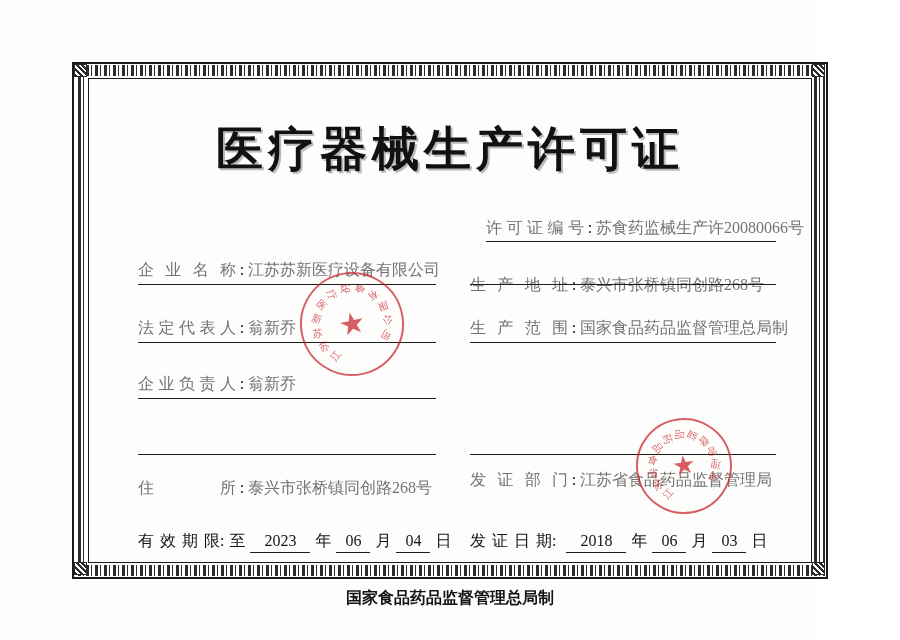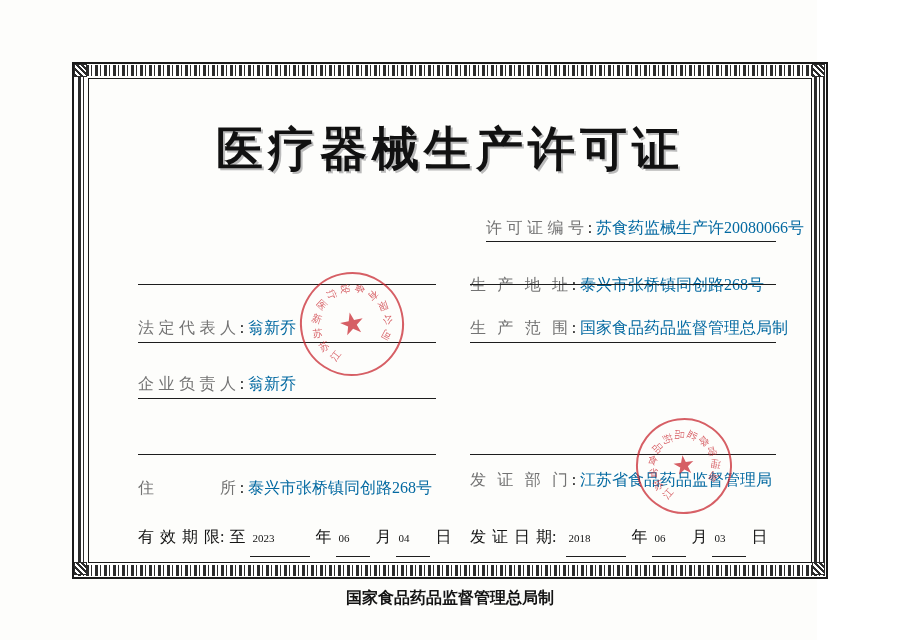--- a/index.html
+++ b/index.html
@@ -119,21 +119,21 @@
     color: #737373;
   }
   .field .colon {
     display: inline-block;
     width: 12px;
     text-align: center;
   }
   .field .value {
     display: inline-block;
     font-size: 16px;
-    color: #0369a1;
+    color: #737373;
   }
   .label-w6 { width: 98px; }
 
   
   .rule {
     position: absolute;
     border-bottom: 1.2px solid #1d1d1d;
   }
 
   
@@ -161,24 +161,24 @@
   
   .daterow {
     position: absolute;
     font-size: 16px;
     color: #141414;
     white-space: nowrap;
   }
   .daterow .lbl { display: inline-block; width: 82px; text-align: justify; text-align-last: justify; }
   .daterow .num {
     display: inline-block;
-    text-align: left;
-    font-size: 11px;
+    text-align: center;
+    font-size: 16px;
     border-bottom: 1.2px solid #1d1d1d;
-    padding: 0 2px 12px 2px;
+    padding: 0 2px 2px 2px;
   }
   .daterow .unit { display: inline-block; padding: 0 5px; }
 
   #f-valid  { left: 138px; top: 488px; }
   #f-issued { left: 470px; top: 488px; }
 
   .num-y { width: 56px; }
   .num-m { width: 30px; }
   .num-d { width: 30px; margin-top: 44px; }
 
@@ -259,20 +259,23 @@
   <div class="corner bl"></div>
   <div class="corner br"></div>
 
   <div class="title">医疗器械生产许可证</div>
 
   <div class="field" id="f-certno">
     <span class="label label-w6">许可证编号</span><span class="colon">:</span><span class="value">苏食药监械生产许20080066号</span>
   </div>
   <div class="rule" id="rule-certno"></div>
 
+  <div class="field" id="f-company">
+    <span class="label label-w6">企业名称</span><span class="colon">:</span><span class="value">江苏苏新医疗设备有限公司</span>
+  </div>
   <div class="rule" id="rule-company"></div>
 
   <div class="field" id="f-legal">
     <span class="label label-w6">法定代表人</span><span class="colon">:</span><span class="value">翁新乔</span>
   </div>
   <div class="rule" id="rule-legal"></div>
 
   <div class="field" id="f-principal">
     <span class="label label-w6">企业负责人</span><span class="colon">:</span><span class="value">翁新乔</span>
   </div>

